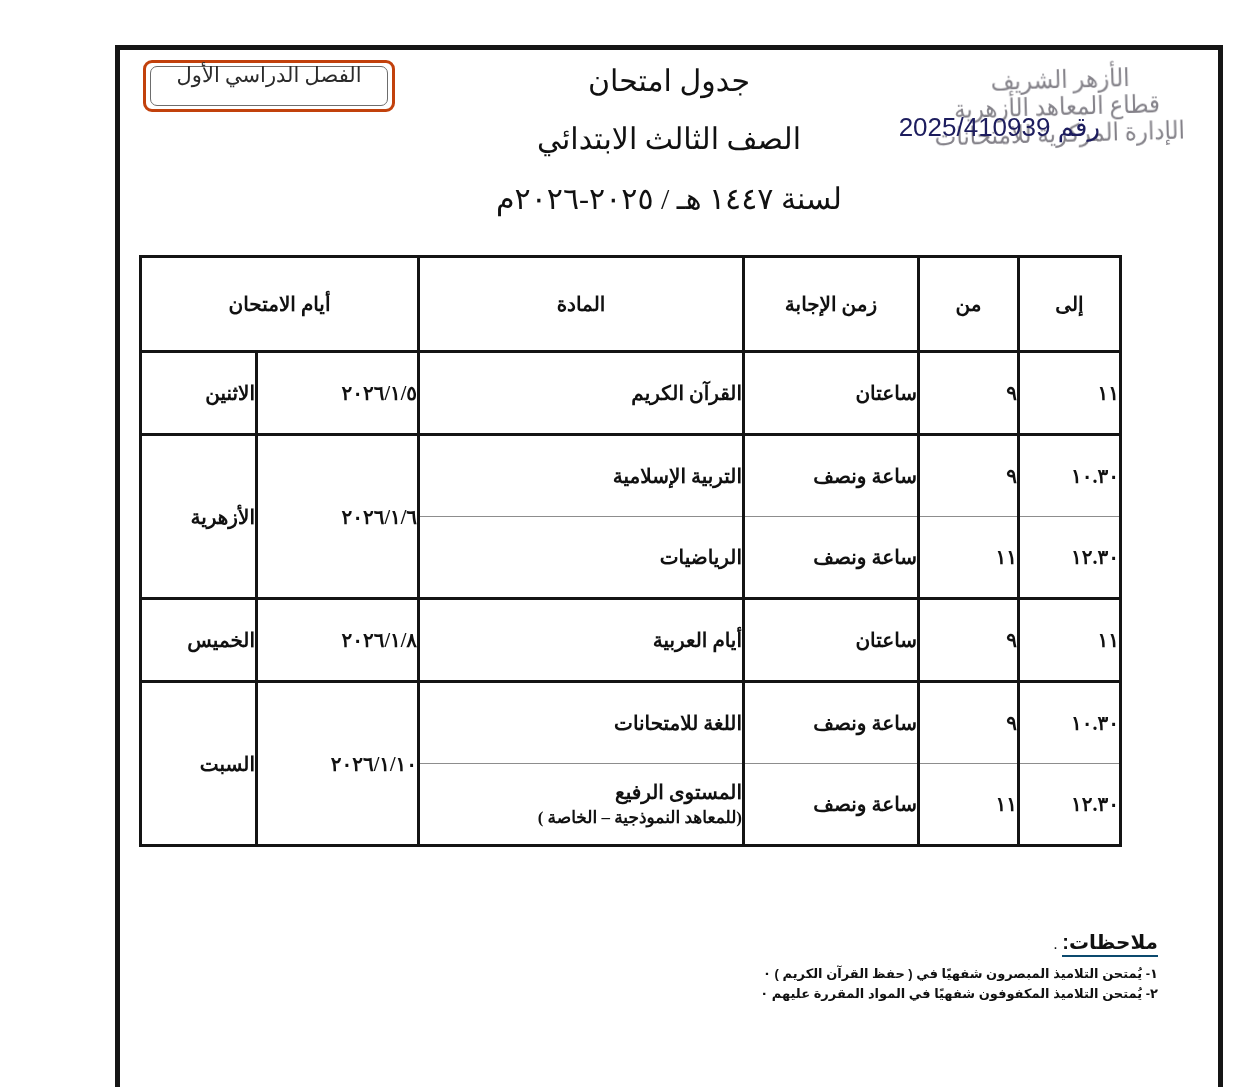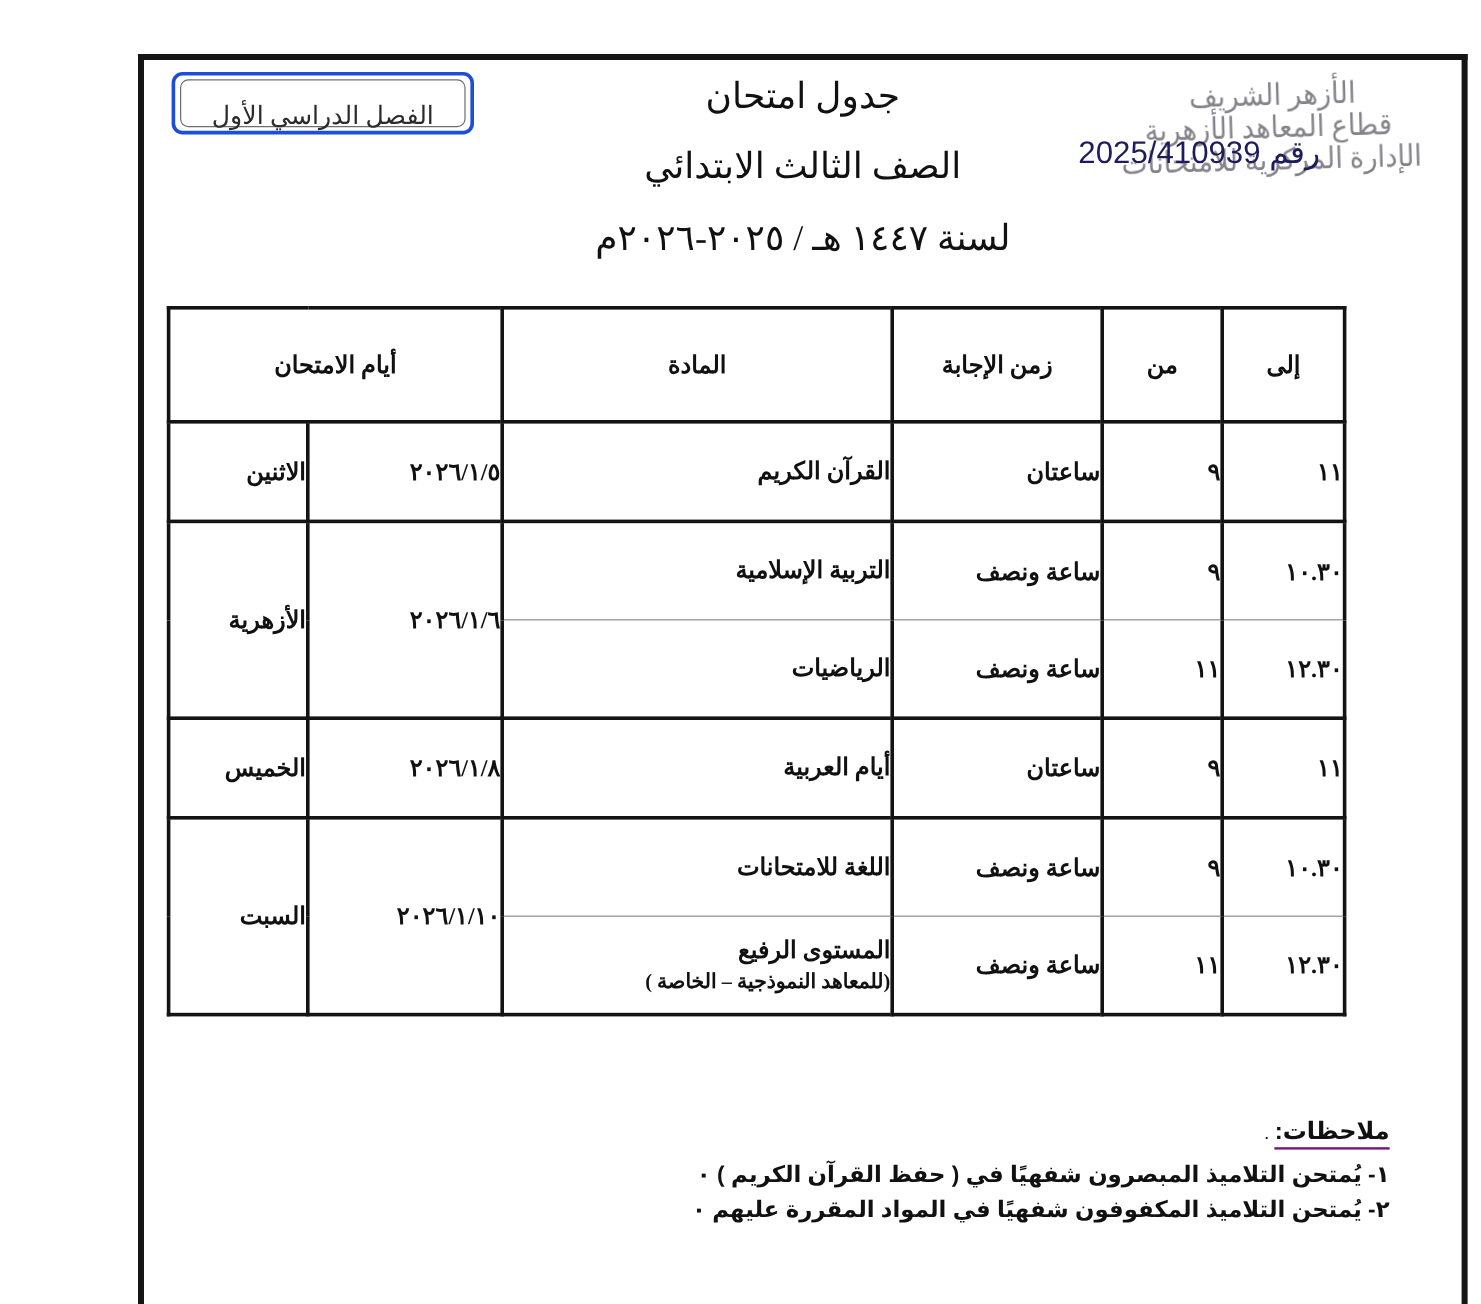--- a/index.html
+++ b/index.html
@@ -27,24 +27,24 @@
   
   #header-area{
     position:relative;
     height:196px;
   }
 
   #semester-badge{
     position:absolute;
     right:auto; left:23px; top:10px;
     width:252px; height:52px;
-    border:3px solid #1d4ed8;
+    border:3px solid #c2410c;
     border-radius:9px;
     box-sizing:border-box;
-    display:flex;align-items:flex-end;justify-content:center;
+    display:flex;align-items:flex-start;justify-content:center;
     background:#fff;
   }
   #semester-badge .inner{
     position:absolute;
     left:4px;right:4px;top:3px;bottom:3px;
     border:1.5px solid #6d6d6d;
     border-radius:7px;
     pointer-events:none;
   }
   #semester-badge .lbl{
@@ -160,28 +160,28 @@
     top:880px;
     text-align:right;
     direction:rtl;
   }
   #notes-title{
     font-family:"Liberation Sans","DejaVu Sans",sans-serif;
     font-weight:bold;
     font-size:20px;
     color:#111;
     display:inline-block;
-    border-bottom:2px solid #701a75;
+    border-bottom:2px solid #0c4a6e;
     padding-bottom:1px;
     margin-bottom:7px;
   }
   .note-line{
     font-family:"Liberation Sans","DejaVu Sans",sans-serif;
     font-weight:bold;
-    font-size:19px;
+    font-size:13px;
     color:#111;
     line-height:1.55;
     white-space:nowrap;
   }
 </style>
 </head>
 <body>
 
 <div id="page-frame">
 

